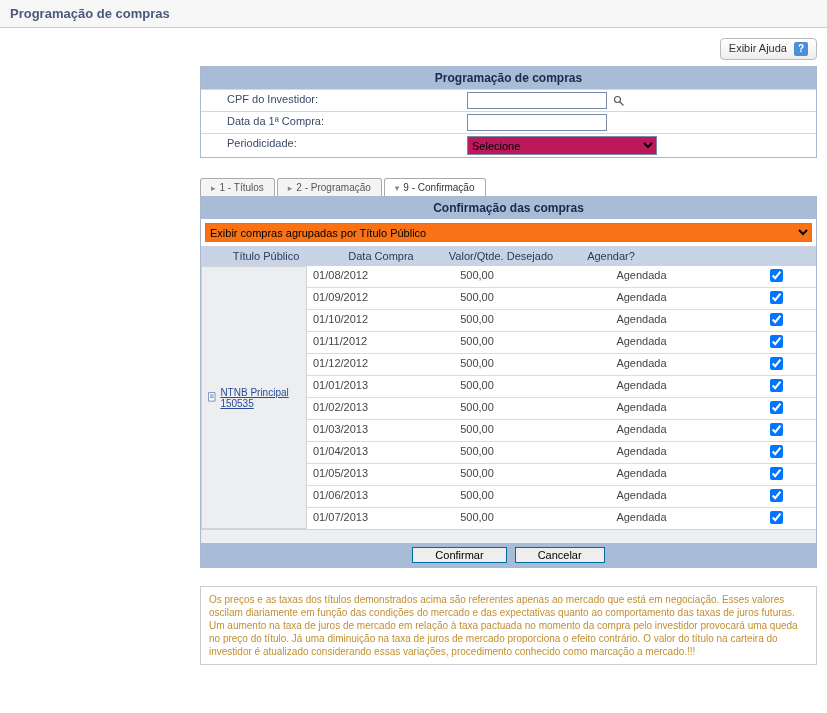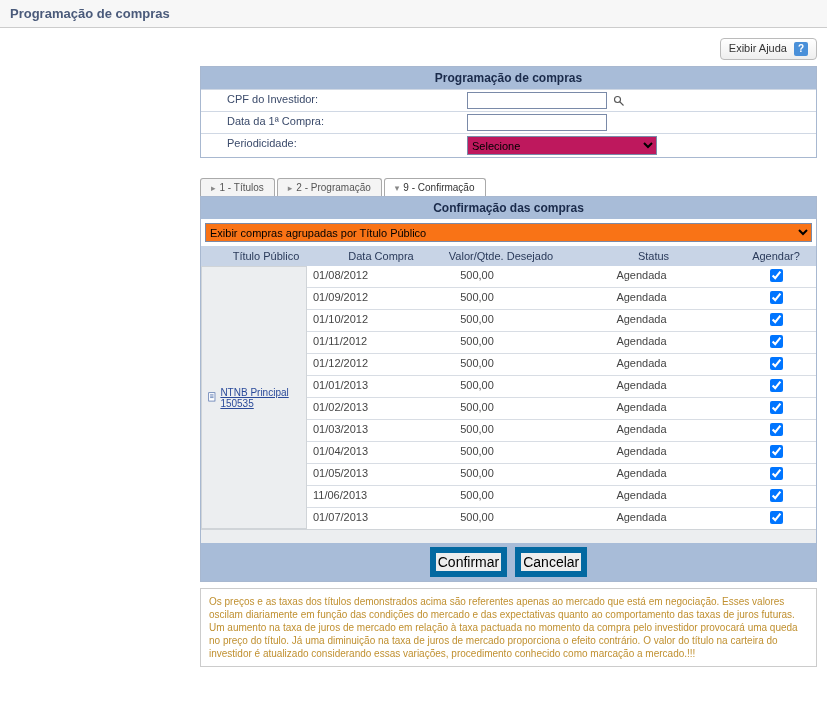--- a/index.html
+++ b/index.html
@@ -200,29 +200,29 @@
   }
   .btns-row {
     background: #a8bcd8;
     text-align: center;
     padding: 4px;
     display: flex;
     justify-content: center;
     gap: 8px;
   }
   .btns-row button {
-    font-size: 14px;
-    padding: 1px 2px;
-    border: 6px solid #0369a1;
+    font-size: 11px;
+    padding: 1px 22px;
+    border: 1px solid #0369a1;
     background: #eee;
     cursor: pointer;
   }
   .disclaimer {
     border: 1px solid #ccc;
-    margin-top: 6px;
+    margin-top: 18px;
     padding: 6px 8px;
     font-size: 10px;
     color: #c09030;
     line-height: 1.3;
   }
 </style>
 </head>
 <body>
 
 <div class="page-title">Programação de compras</div>
@@ -290,21 +290,20 @@
     <div class="group-select-row">
       <select class="group-select">
         <option>Exibir compras agrupadas por Título Público</option>
       </select>
     </div>
 
     <div class="cols-header">
       <div class="col-titulo">Título Público</div>
       <div class="col-data">Data Compra</div>
       <div class="col-valor">Valor/Qtde. Desejado</div>
-      <div class="col-status">Status</div>
       <div class="col-agendar">Agendar?</div>
     </div>
 
     <div class="tbody">
       <div class="group-cell">
         <span class="doc-icon">
           <svg viewBox="0 0 12 14">
               <rect x="1" y="1" width="9" height="12" fill="#fff" stroke="#4a6aa8"></rect>
               <line x1="3" y1="4" x2="8" y2="4" stroke="#4a6aa8"></line>
               <line x1="3" y1="6" x2="8" y2="6" stroke="#4a6aa8"></line>
@@ -368,21 +367,21 @@
             <div class="c-status">Agendada</div>
             <div class="c-agendar"><input type="checkbox" checked="" style=""></div>
           </div>
           <div class="row">
             <div class="c-data">01/05/2013</div>
             <div class="c-valor">500,00</div>
             <div class="c-status">Agendada</div>
             <div class="c-agendar"><input type="checkbox" checked="" style=""></div>
           </div>
           <div class="row">
-            <div class="c-data">11/06/2013</div>
+            <div class="c-data">01/06/2013</div>
             <div class="c-valor">500,00</div>
             <div class="c-status">Agendada</div>
             <div class="c-agendar"><input type="checkbox" checked="" style=""></div>
           </div>
           <div class="row">
             <div class="c-data">01/07/2013</div>
             <div class="c-valor">500,00</div>
             <div class="c-status">Agendada</div>
             <div class="c-agendar"><input type="checkbox" checked="" style=""></div>
           </div>

